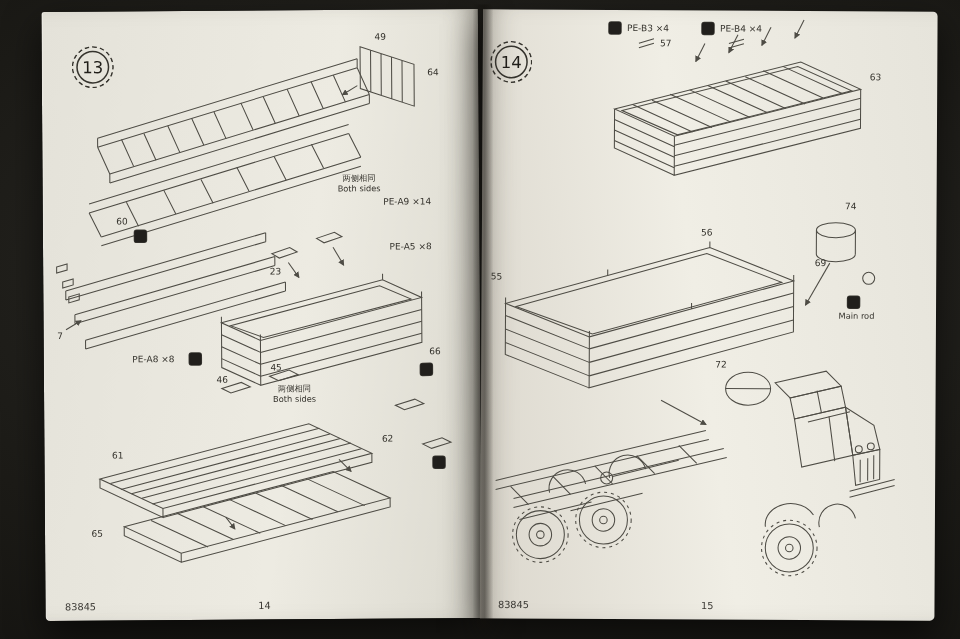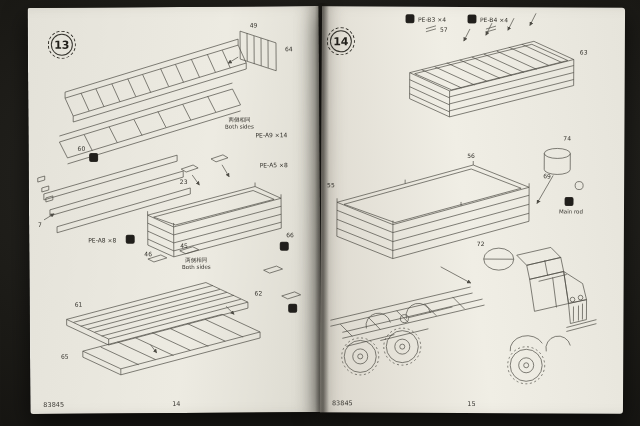--- a/index.html
+++ b/index.html
@@ -13,21 +13,21 @@
     background:linear-gradient(98deg,#e4e2d9 0%,#edebe2 58%,#dcdad0 98%);
     box-shadow:0 10px 24px rgba(0,0,0,.6), inset -16px 0 20px -14px rgba(55,50,40,.6)}
   .page-right{left:321px;width:303px;border-radius:0 3px 3px 0;transform:rotate(.3deg);
     background:linear-gradient(262deg,#e6e4db 0%,#f0eee5 52%,#dbd7cd 100%);
     box-shadow:0 10px 24px rgba(0,0,0,.6), inset 16px 0 20px -14px rgba(55,50,40,.55)}
   .spine{position:absolute;left:315px;top:3px;width:14px;height:416px;z-index:6;pointer-events:none;
     background:linear-gradient(90deg,rgba(0,0,0,0) 0%,rgba(18,16,12,.42) 45%,rgba(18,16,12,.48) 58%,rgba(0,0,0,0) 100%)}
   svg.art{position:absolute;inset:0;width:100%;height:100%}
   .annos{position:absolute;inset:0}
   .step-badge{position:absolute;width:22px;height:22px;border:1.4px solid #35332d;border-radius:50%;
-    display:flex;align-items:center;justify-content:center;font-weight:bold;font-size:11px;color:#201e19;z-index:3}
+    display:flex;align-items:center;justify-content:center;font-weight:normal;font-size:11px;color:#201e19;z-index:3}
   .step-badge::before{content:"";position:absolute;inset:-4px;border:1px dashed #35332d;border-radius:50%}
   .plabel{position:absolute;font-size:6px;color:#33312b;white-space:nowrap;line-height:1}
   .note{position:absolute;font-size:5.5px;color:#33312b;text-align:center;line-height:1.2;white-space:nowrap;transform:translateX(-50%)}
   .note i{display:block;font-style:normal}
   .chip{position:absolute;width:8px;height:8px;background:#211f1c;border-radius:1.5px;box-shadow:0 0 0 .5px #3a3833}
   .footer{position:absolute;left:0;right:0;bottom:5px;height:10px;font-size:6.5px;color:#3a3833}
   .kit{position:absolute;left:12px;bottom:0}
   .pageno{position:absolute;left:50%;transform:translateX(-50%);bottom:0}
 </style>
 </head>

